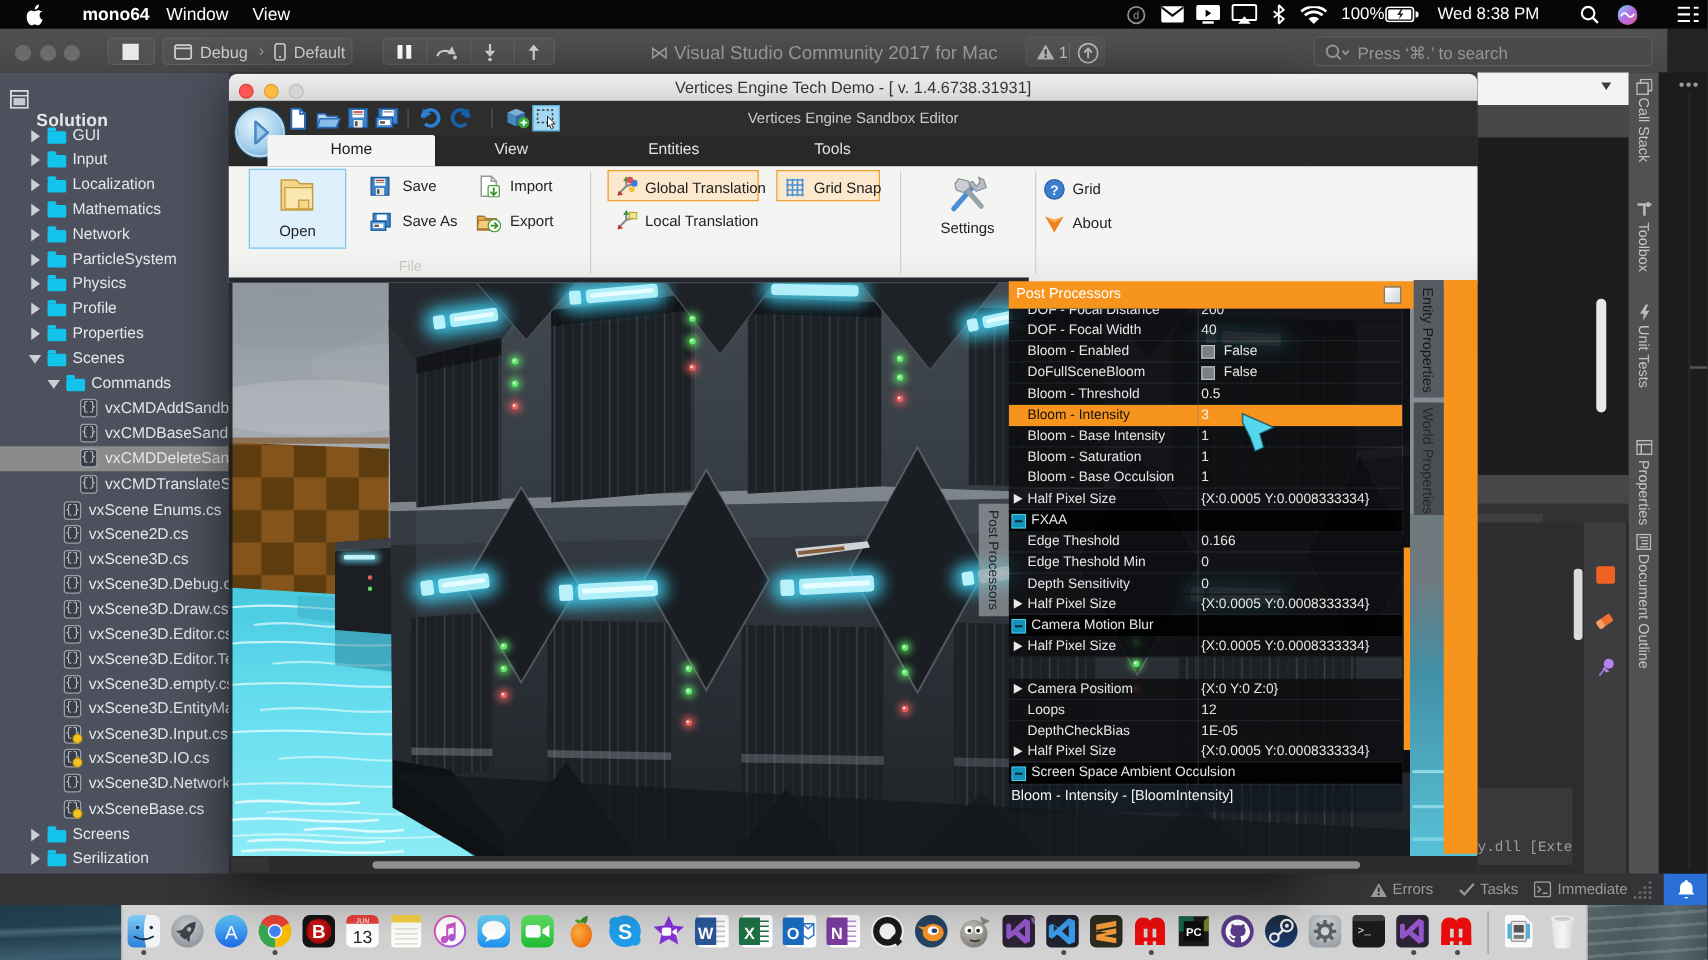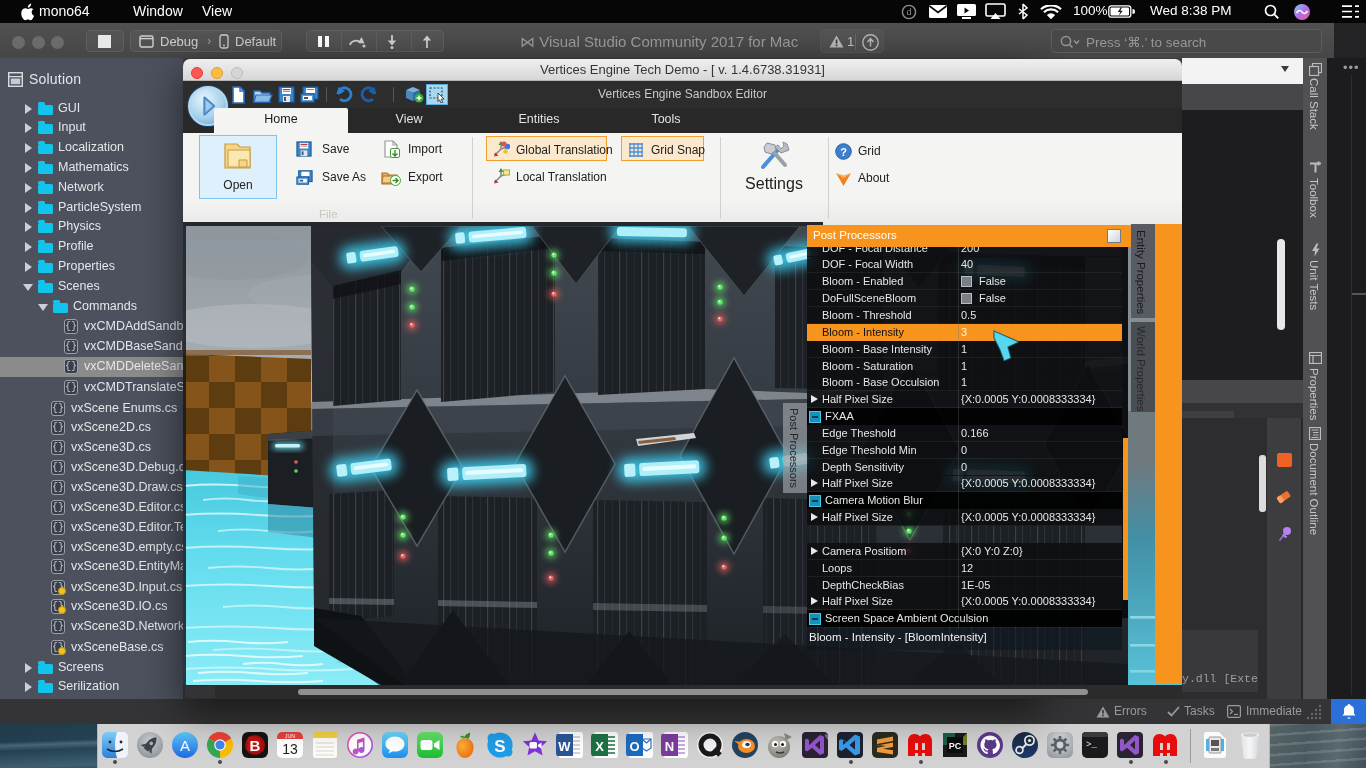--- a/index.html
+++ b/index.html
@@ -52,21 +52,21 @@
 </style>
 </head>
 <body>
 <div id="stage">
   <div id="vsmain"></div>
   <div id="menubar">
     <svg class="mi" style="left:21px;top:3px" width="15" height="18" viewBox="0 0 15 18">
         <path fill="#fff" d="M10.2 0.6c.1 1-.3 2-.9 2.7-.6.8-1.6 1.3-2.5 1.2-.1-1 .3-1.9.9-2.6C8.3 1.2 9.3.7 10.2.6z"></path>
         <path fill="#fff" d="M12.6 6c-1.3.8-2 2-1.9 3.5.1 1.6 1 2.7 2.4 3.3-.3.9-.7 1.7-1.2 2.4-.7 1-1.4 2-2.5 2-1 0-1.4-.6-2.6-.6-1.2 0-1.6.6-2.6.6-1.1 0-1.9-1.1-2.6-2.1C.3 13.1-.3 9.6 1 7.3c.7-1.2 1.9-2 3.2-2 1 0 1.9.7 2.5.7.6 0 1.7-.8 2.9-.8 1 0 2.2.4 3 1.4z"></path>
       </svg>
-    <span class="mi" style="left:39px;font-weight:normal">mono64</span>
+    <span class="mi" style="left:66px;font-weight:bold">mono64</span>
     <span class="mi" style="left:133px">Window</span>
     <span class="mi" style="left:202px">View</span>
     <svg class="mi" style="left:901px;top:4px" width="16" height="16" viewBox="0 0 16 16">
         <circle cx="8" cy="8" r="6.6" fill="none" stroke="#8e8e8e" stroke-width="1.4"></circle>
         <text x="8" y="11.3" font-size="9" fill="#8e8e8e" text-anchor="middle" font-family="Liberation Sans">d</text>
       </svg>
     <svg class="mi" style="left:928px;top:4px" width="20" height="15" viewBox="0 0 20 15">
         <rect x="1" y="1" width="18" height="13" rx="1.5" fill="#fff"></rect>
         <path d="M1.5 2 L10 8.5 L18.5 2" stroke="#060606" stroke-width="1.6" fill="none"></path>
       </svg>
@@ -177,21 +177,21 @@
       <span class="abs" style="left:34px;top:4px;color:#979797;font-size:13.5px">Press ‘⌘.’ to search</span>
     </div>
   </div>
   <div class="abs" style="left:1334px;top:23px;width:32px;height:35px;background:#232325"></div>
   <div id="solution">
     <svg class="ticon" style="left:8px;top:14px" width="15" height="15" viewBox="0 0 15 15">
         <rect x="0.7" y="0.7" width="13.6" height="13.6" fill="none" stroke="#d8dade" stroke-width="1.5"></rect>
         <path d="M1 4.6 h13" stroke="#d8dade" stroke-width="1.3"></path>
         <rect x="2.8" y="6.5" width="9.4" height="5.7" fill="#c8ccd2"></rect>
       </svg>
-    <div class="tree" style="left:29px;top:13px;font-size:14px;font-weight:normal;letter-spacing:0.2px">Solution</div>
+    <div class="tree" style="left:29px;top:30px;font-size:14px;font-weight:bold;letter-spacing:0.2px">Solution</div>
     <div class="abs" style="left:0;top:299px;width:183px;height:20px;background:#8b8b8b"></div>
     <div class="tri-r" style="left:25px;top:46px"></div>
     <div class="fico" style="left:38px;top:47px"></div>
     <div class="tree" style="left:58px;top:43px">GUI</div>
     <div class="tri-r" style="left:25px;top:65px"></div>
     <div class="fico" style="left:38px;top:66px"></div>
     <div class="tree" style="left:58px;top:62px">Input</div>
     <div class="tri-r" style="left:25px;top:85px"></div>
     <div class="fico" style="left:38px;top:86px"></div>
     <div class="tree" style="left:58px;top:82px">Localization</div>
@@ -775,21 +775,21 @@
         </g>
       </svg>
     <div class="abs" style="left:468px;top:84px;font-size:12px;color:#222">Grid Snap</div>
     <svg class="abs" style="left:574px;top:80px" width="34" height="34" viewBox="0 0 34 34">
         <path d="M6 28 L20 12" stroke="#4a90d8" stroke-width="4" stroke-linecap="round"></path>
         <path d="M18 8 l6 6 8-3 -2-6 -4-2 1 4 -3 3 -3-4z" fill="#b8bec4" stroke="#8a9098" stroke-width="1"></path>
         <path d="M28 26 L14 10" stroke="#98a0a8" stroke-width="4" stroke-linecap="round"></path>
         <path d="M10 4 l8 2 1 5 -5 4 -6-2 -1-5z" fill="#c8ced4" stroke="#8a9098" stroke-width="1"></path>
         <path d="M6 28 l4-1 -2-3z" fill="#4a90d8"></path>
       </svg>
-    <div class="abs" style="left:560px;top:116px;width:62px;height:15px;text-align:center;font-size:16px;color:#222">Settings</div>
+    <div class="abs" style="left:560px;top:116px;width:62px;height:15px;text-align:center;font-size:12px;color:#222">Settings</div>
     <svg class="abs" style="left:652px;top:84px" width="17" height="17" viewBox="0 0 17 17">
         <circle cx="8.5" cy="8.5" r="7.8" fill="#3a7fd0"></circle>
         <circle cx="8.5" cy="8.5" r="7.8" fill="none" stroke="#2a5fa8" stroke-width="1"></circle>
         <text x="8.5" y="13" text-anchor="middle" font-size="11" font-weight="bold" fill="#fff" font-family="Liberation Sans">?</text>
       </svg>
     <div class="abs" style="left:675px;top:85px;font-size:12px;color:#222">Grid</div>
     <svg class="abs" style="left:652px;top:111px" width="17" height="17" viewBox="0 0 17 17">
         <path d="M1 3 L8.5 16 L16 3 L8.5 8z" fill="#f08020"></path>
         <path d="M1 3 L8.5 8 L16 3 L8.5 5.5z" fill="#f8a850"></path>
       </svg>

